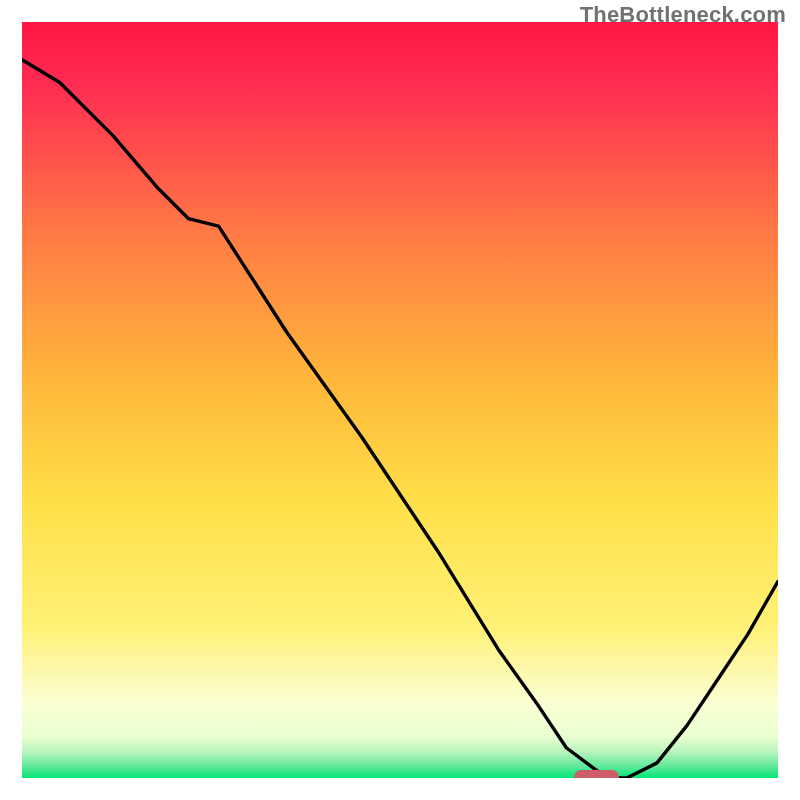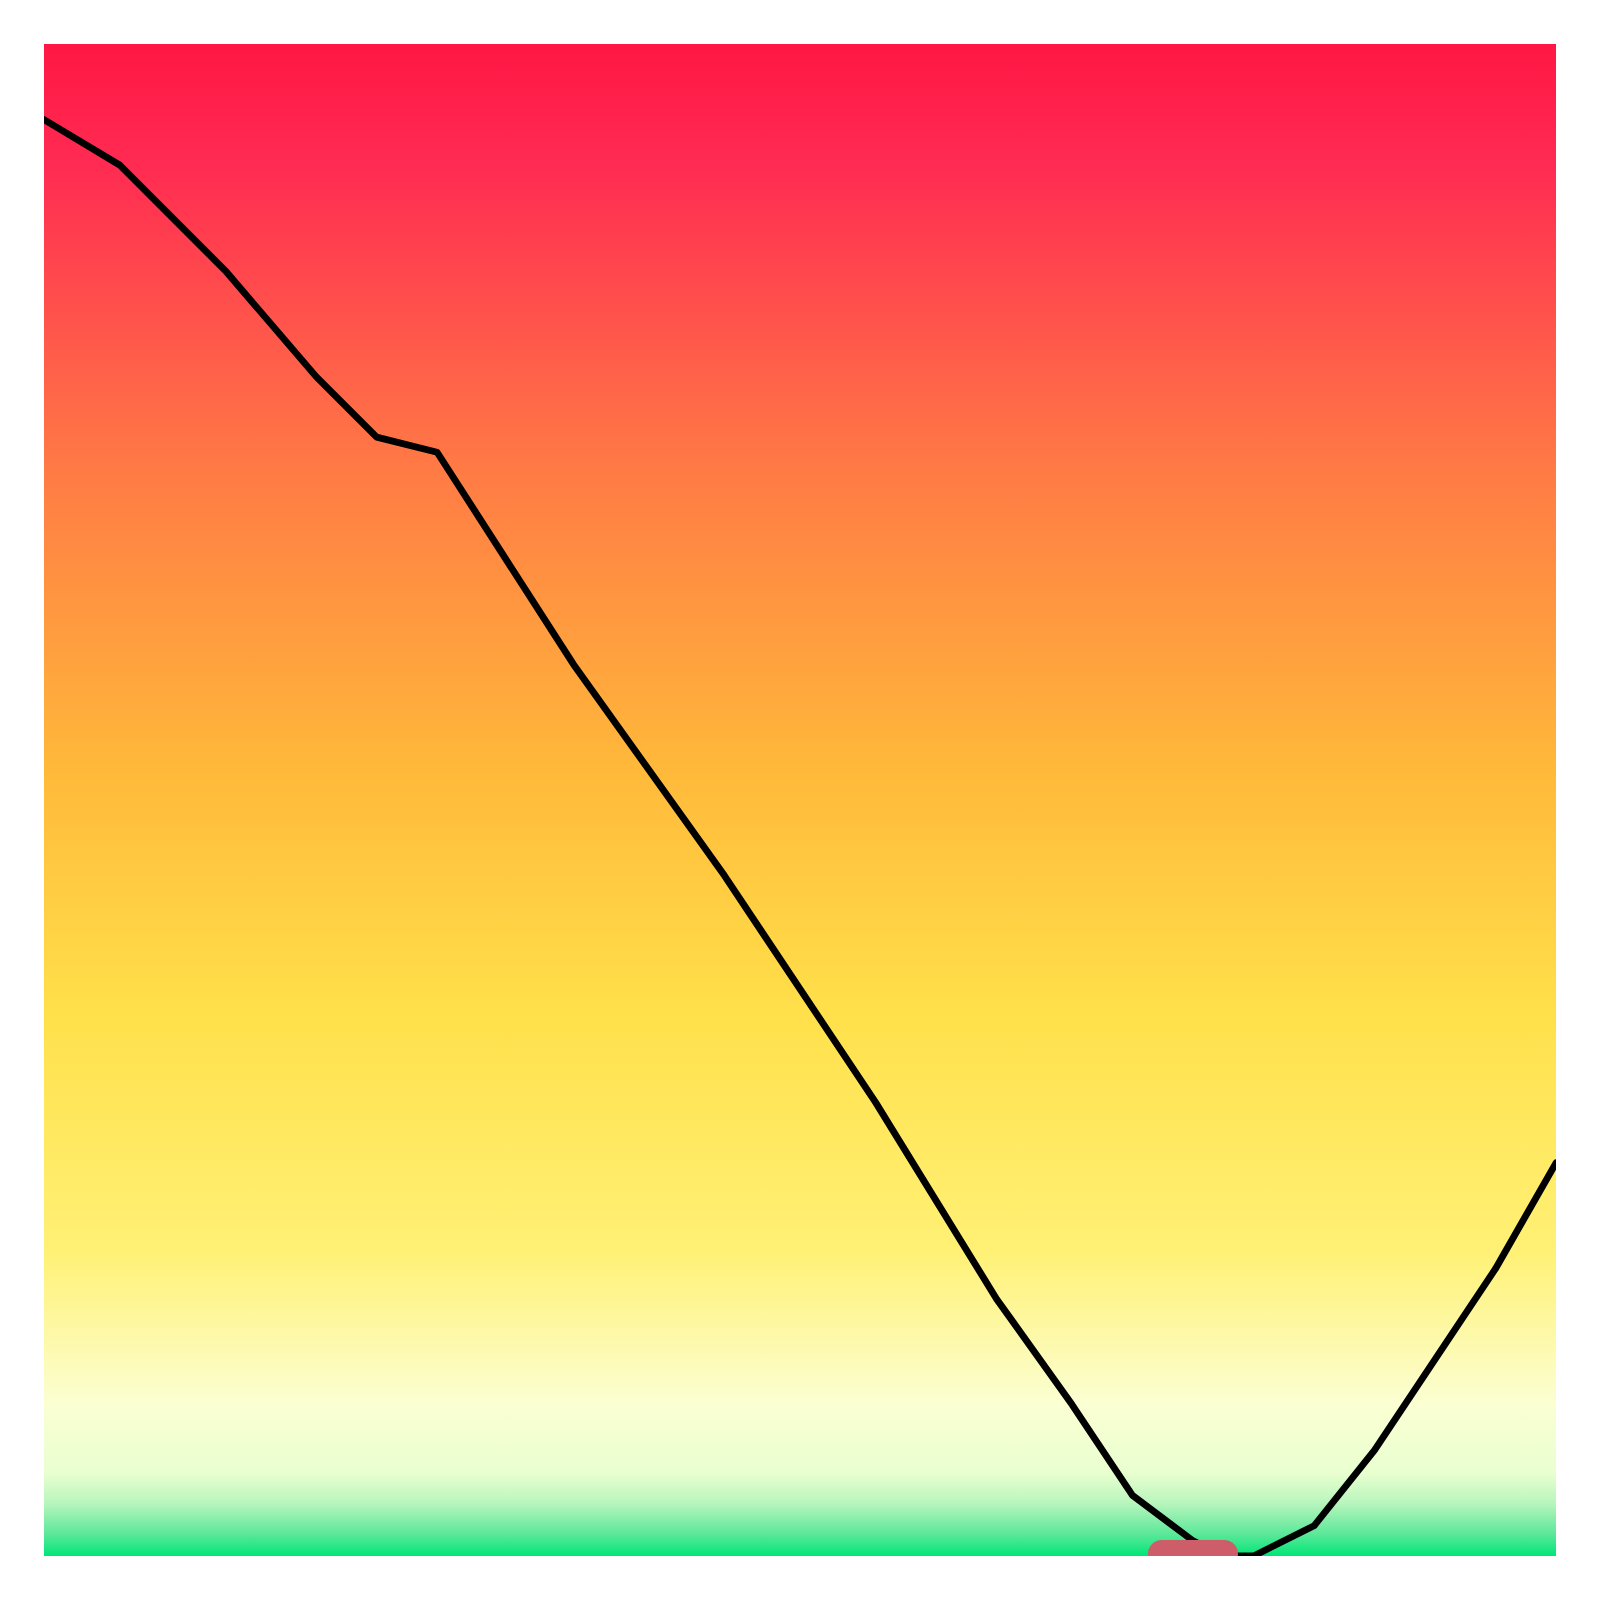--- a/index.html
+++ b/index.html
@@ -42,20 +42,21 @@
     height: 14px;
     border-radius: 7px;
     background: #cd5d69;
   }
 </style>
 </head>
 <body>
 
 <div class="chart-wrap">
 
+  <div class="watermark">TheBottleneck.com</div>
 
   <div class="plot-area">
     <svg viewBox="0 0 100 100" preserveAspectRatio="none">
       <defs>
         <linearGradient id="bg-grad" x1="0" y1="0" x2="0" y2="1">
 
         <stop offset="0%" stop-color="#ff1744"></stop>
             <stop offset="8%" stop-color="#ff2b52"></stop>
             <stop offset="28.000000000000004%" stop-color="#ff7a45"></stop>
             <stop offset="48%" stop-color="#ffb93a"></stop>

